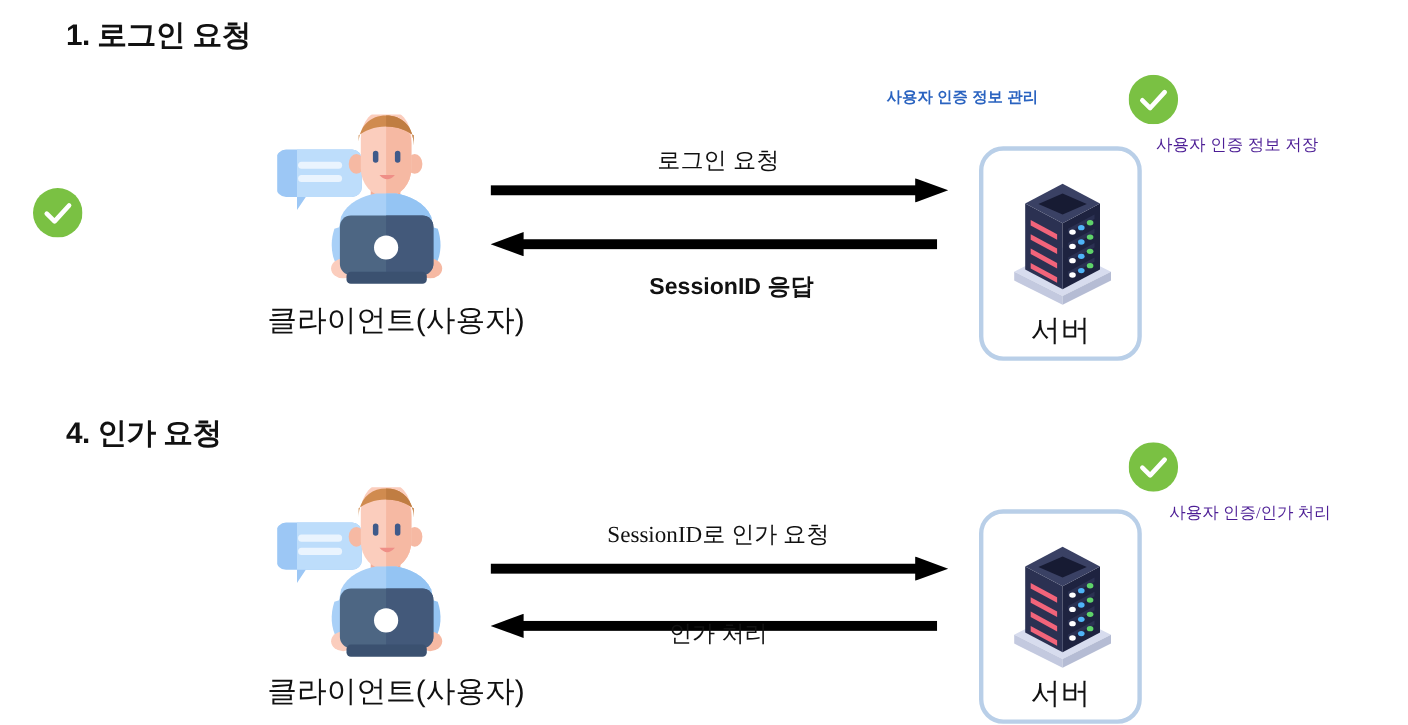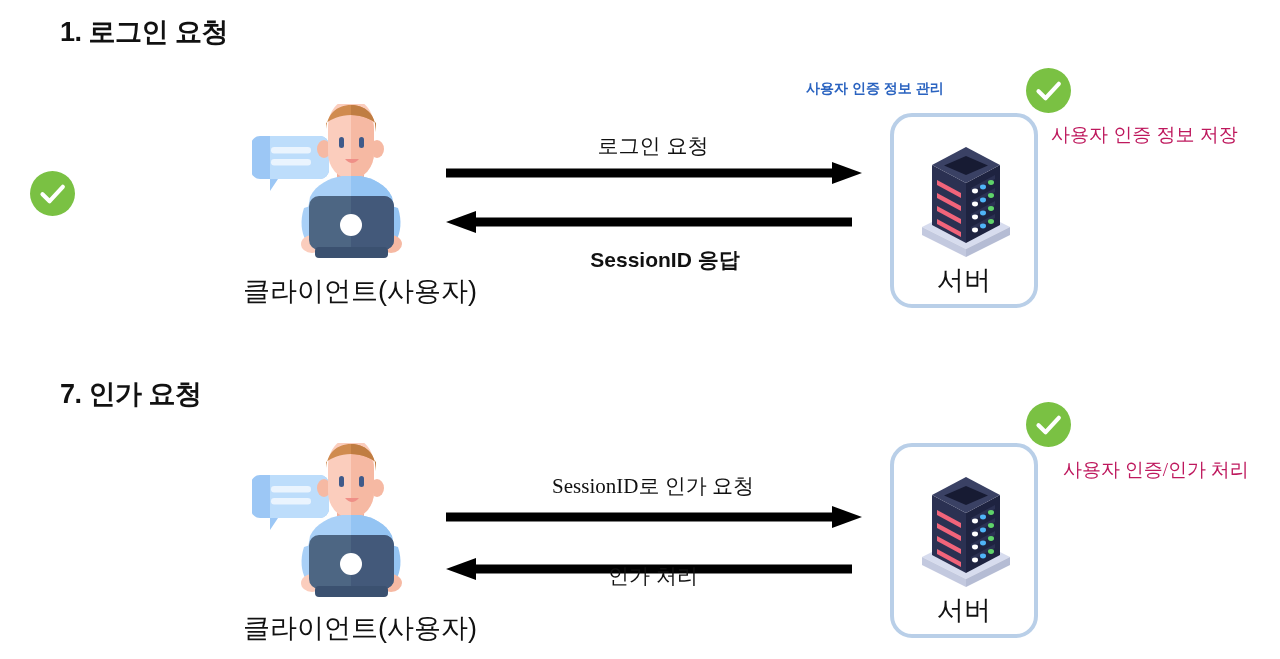--- a/index.html
+++ b/index.html
@@ -13,21 +13,21 @@
   .abs{position:absolute;}
 
   
   .section-title{
     font-size:27px;font-weight:bold;color:#111111;letter-spacing:-0.5px;
     white-space:nowrap;
   }
 
   
   .label-dark{
-    font-size:19px;font-weight:normal;color:#be185d;white-space:nowrap;
+    font-size:15px;font-weight:normal;color:#4c1d95;white-space:nowrap;
   }
   .label-arrow{
     font-size:21px;color:#111111;white-space:nowrap;text-align:center;
   }
   .label-blue{
     font-size:14px;font-weight:bold;color:#2a63c0;white-space:nowrap;
   }
   .label-node{
     font-size:27px;color:#111111;white-space:nowrap;text-align:center;
   }
@@ -40,20 +40,21 @@
   .arrow{height:22px;}
   .arrow svg{display:block;}
 
   
   .server-card{
     box-sizing:border-box;
     width:148px;height:195px;
     border:4px solid #b9cfe8;
     border-radius:22px;
     background:#ffffff;
+    margin-top:20px;
   }
 
   
   .illus{display:block;}
 </style>
 </head>
 <body>
 
 <div class="stage">
 
@@ -178,21 +179,21 @@
   </div>
 
   <div class="abs check-badge" style="left:1026px;top:68px;">
     <svg viewBox="0 0 45 45" aria-hidden="true">
       <circle cx="22.5" cy="22.5" r="22.5" fill="#7ac143"></circle>
       <path d="M12.5 23.2 L19.6 30.2 L32.8 15.8" fill="none" stroke="#ffffff" stroke-width="4.2" stroke-linecap="round" stroke-linejoin="round"></path>
     </svg>
   </div>
   <div class="abs label-dark" style="left:1051px;top:122px;">사용자 인증 정보 저장</div>
 
-  <div class="abs section-title" style="left:60px;top:376px;">7. 인가 요청</div>
+  <div class="abs section-title" style="left:60px;top:376px;">4. 인가 요청</div>
 
   <div class="abs illus" style="left:252px;top:443px;width:180px;height:160px;">
     <svg viewBox="0 0 180 160" width="180" height="160" aria-hidden="true">
       <path d="M8 32 h60 a9 9 0 0 1 9 9 v25 a9 9 0 0 1 -9 9 h-42 l-8 12 v-12 h-10 a9 9 0 0 1 -9 -9 v-25 a9 9 0 0 1 9 -9 z" fill="#9cc7f5"></path>
       <path d="M18 32 h50 a9 9 0 0 1 9 9 v25 a9 9 0 0 1 -9 9 h-50 z" fill="#bdddfb"></path>
       <rect x="19" y="43" width="40" height="6.5" rx="3.2" fill="#eaf4fe"></rect>
       <rect x="19" y="55" width="40" height="6.5" rx="3.2" fill="#eaf4fe"></rect>
       <ellipse cx="72" cy="45" rx="7" ry="9" fill="#f6b9a3"></ellipse>
       <ellipse cx="125" cy="45" rx="7" ry="9" fill="#f6b9a3"></ellipse>
       <path d="M85 62 h27 v26 h-27 z" fill="#f3ad98"></path>

